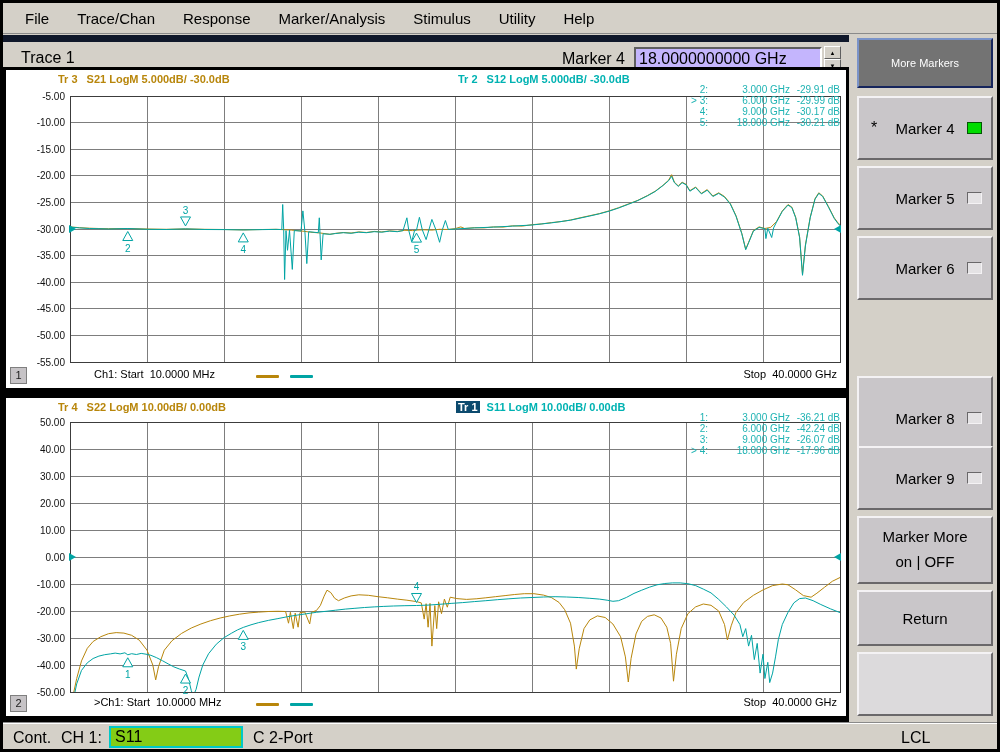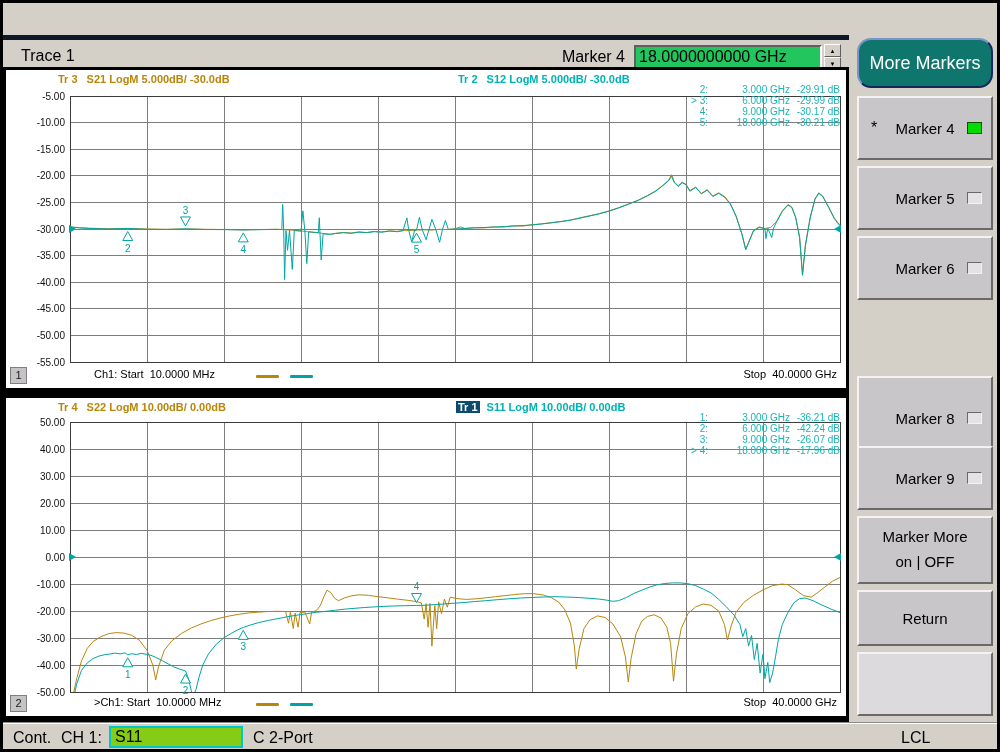--- a/index.html
+++ b/index.html
@@ -6,25 +6,25 @@
   body{width:1000px;height:752px;background:#000;position:relative;overflow:hidden;
        font-family:"Liberation Sans",sans-serif;color:#000;}
   .inner{position:absolute;left:3px;top:3px;width:994px;height:746px;background:#d4d0c8;}
 
   
   .menubar{position:absolute;left:0;top:0;width:100%;height:31px;display:flex;align-items:center;
            padding-left:8px;box-sizing:border-box;border-bottom:1px solid #8a8a8a;}
   .menu-item{padding:0 14px;font-size:15px;white-space:nowrap;cursor:default;}
 
   
-  .toolbar{position:absolute;left:0;top:32px;width:846px;height:32px;border-top:5px solid #0f172a;}
+  .toolbar{position:absolute;left:0;top:32px;width:846px;height:32px;border-top:7px solid #0f172a;}
   .trace-label{position:absolute;left:18px;top:7px;font-size:16px;}
   .marker-group{position:absolute;right:8px;top:4px;display:flex;align-items:center;height:26px;}
   .marker-entry-label{font-size:16px;margin-right:9px;}
-  .stim-input{width:178px;height:20px;background:#22c55e;border:2px solid;border-color:#5f5f5f #ffffff #ffffff #5f5f5f;
+  .stim-input{width:178px;height:20px;background:#c4b5fd;border:2px solid;border-color:#5f5f5f #ffffff #ffffff #5f5f5f;
               font-size:16px;padding:0 3px;display:flex;align-items:center;white-space:nowrap;}
   .spinner{display:flex;flex-direction:column;margin-left:2px;}
   .spin{width:15px;height:11px;background:#d4d0c8;border:1px solid;border-color:#fff #5f5f5f #5f5f5f #fff;
         display:flex;align-items:center;justify-content:center;font-size:6px;line-height:6px;color:#000;}
 
   
   .charts{position:absolute;left:0;top:64px;width:846px;height:655px;background:#000;}
   .panel{position:absolute;left:3px;width:840px;height:318px;background:#fff;}
   #panel0{top:3px;} #panel1{top:331px;}
   svg.plot{position:absolute;left:0;top:0;}
@@ -42,39 +42,48 @@
 
   
   .sidebar{position:absolute;left:846px;top:31px;width:148px;height:689px;}
   .skey{position:absolute;left:8px;width:136px;background:#c9c6c9;border:2px solid;
         border-color:#f4f2f4 #6a686a #6a686a #f4f2f4;box-sizing:border-box;display:flex;
         align-items:center;justify-content:center;font-size:15px;cursor:default;}
   .skey .chk{position:absolute;right:9px;top:50%;transform:translateY(-50%);width:13px;height:10px;
         background:#e4e2e4;border:1px solid;border-color:#6a686a #f4f2f4 #f4f2f4 #6a686a;}
   .skey .chk.on{background:#00dc00;border-color:#035703 #035703 #035703 #035703;}
   .ast{position:absolute;left:12px;font-size:16px;}
-  .skey.blue{background:#0f766e;color:#fff;border-color:#7a93c9 #16255c #16255c #7a93c9;font-size:18px;border-radius:14px;}
+  .skey.blue{background:#737373;color:#fff;border-color:#7a93c9 #16255c #16255c #7a93c9;font-size:11px;}
   .skey.two{flex-direction:column;justify-content:center;line-height:1.65;}
   .skey.blank{background:#dcdadc;}
 
   
   .statusbar{position:absolute;left:0;top:719px;width:100%;height:27px;font-size:16px;
              border-top:1px solid #8a8a8a;box-shadow:inset 0 1px 0 #ffffff;}
   .sb-cont{position:absolute;left:10px;top:6px;}
   .sb-ch{position:absolute;left:58px;top:6px;}
   .sb-sbox{position:absolute;left:106px;top:3px;width:122px;height:18px;border:2px solid #00c8c8;
            background:#84cc16;padding:0 4px;display:flex;align-items:center;}
   .sb-cal{position:absolute;left:250px;top:6px;}
   .sb-lcl{position:absolute;left:898px;top:6px;}
 </style>
 </head>
 <body>
 
 <div class="inner">
 
+  <div class="menubar">
+    <div class="menu-item">File</div>
+    <div class="menu-item">Trace/Chan</div>
+    <div class="menu-item">Response</div>
+    <div class="menu-item">Marker/Analysis</div>
+    <div class="menu-item">Stimulus</div>
+    <div class="menu-item">Utility</div>
+    <div class="menu-item">Help</div>
+  </div>
 
   <div class="toolbar">
     <span class="trace-label">Trace 1</span>
     <div class="marker-group">
       <span class="marker-entry-label">Marker 4</span>
       <div class="stim-input">
         <span>18.0000000000 GHz</span>
       </div>
       <div class="spinner">
         <div class="spin">▲</div>

